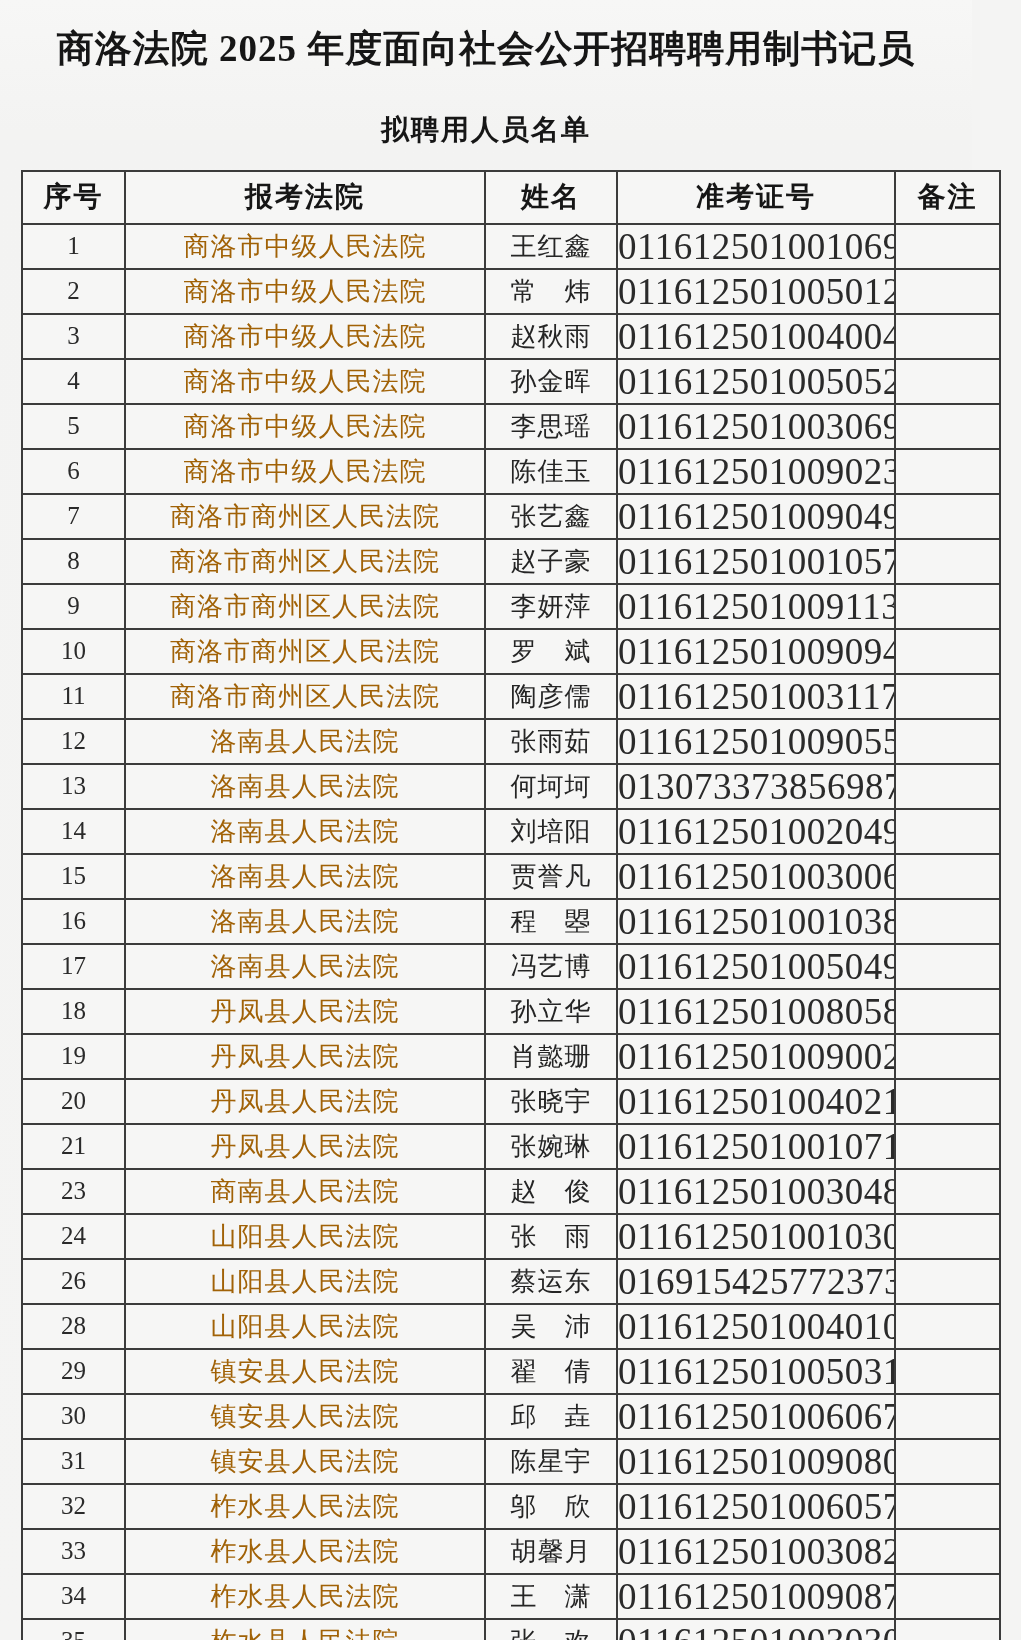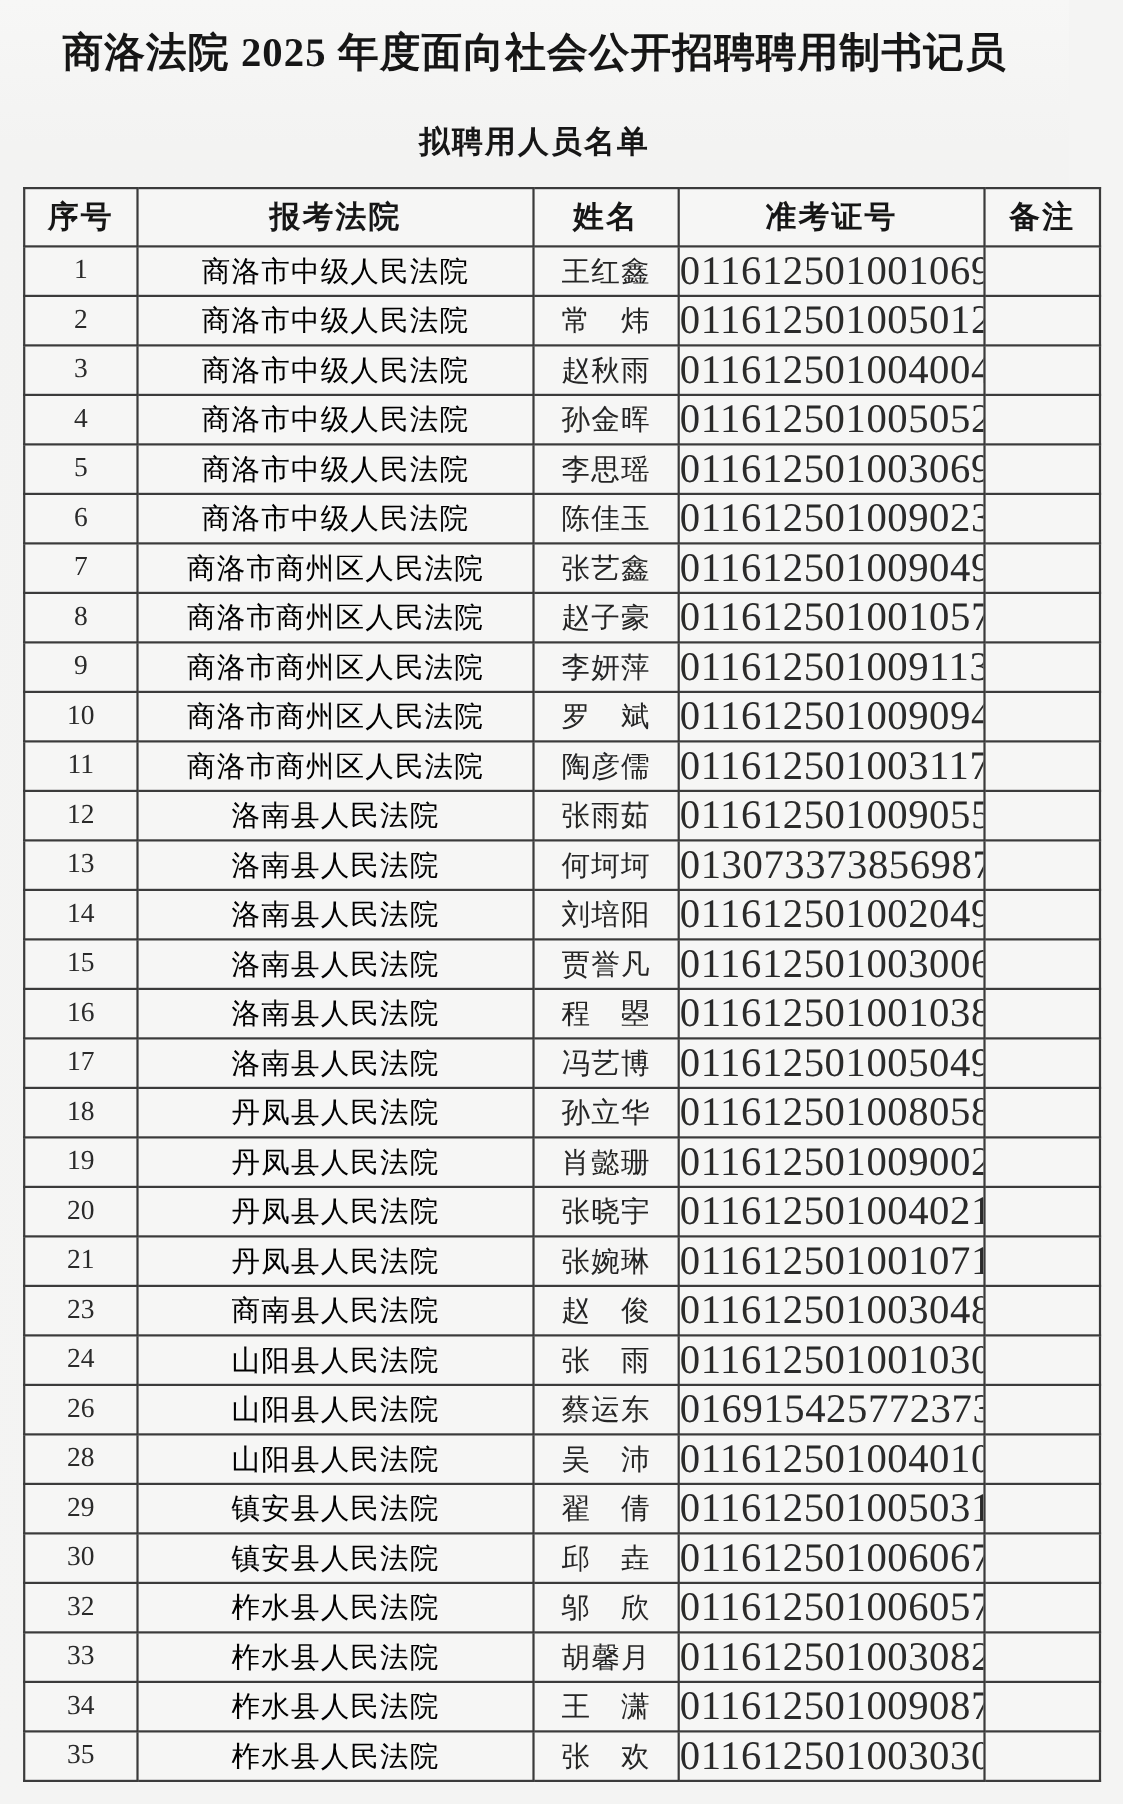--- a/index.html
+++ b/index.html
@@ -70,21 +70,21 @@
   }
   table.roster tbody tr {
     height: 38.45px;
   }
   td.cell-no {
     font-size: 25px;
     color: #2a2a2a;
   }
   td.cell-court {
     font-size: 26px;
-    color: #000000;
+    color: #a16207;
     letter-spacing: 1px;
   }
   td.cell-name {
     font-size: 26px;
     color: #252525;
     letter-spacing: 1px;
   }
   td.cell-exam-no {
     font-size: 37px;
     color: #2a2a2a;
@@ -305,20 +305,27 @@
             <td class="cell-remark"></td>
           </tr>
           <tr>
             <td class="cell-no">30</td>
             <td class="cell-court">镇安县人民法院</td>
             <td class="cell-name">邱　垚</td>
             <td class="cell-exam-no">011612501006067</td>
             <td class="cell-remark"></td>
           </tr>
           <tr>
+            <td class="cell-no">31</td>
+            <td class="cell-court">镇安县人民法院</td>
+            <td class="cell-name">陈星宇</td>
+            <td class="cell-exam-no">011612501009080</td>
+            <td class="cell-remark"></td>
+          </tr>
+          <tr>
             <td class="cell-no">32</td>
             <td class="cell-court">柞水县人民法院</td>
             <td class="cell-name">邬　欣</td>
             <td class="cell-exam-no">011612501006057</td>
             <td class="cell-remark"></td>
           </tr>
           <tr>
             <td class="cell-no">33</td>
             <td class="cell-court">柞水县人民法院</td>
             <td class="cell-name">胡馨月</td>

